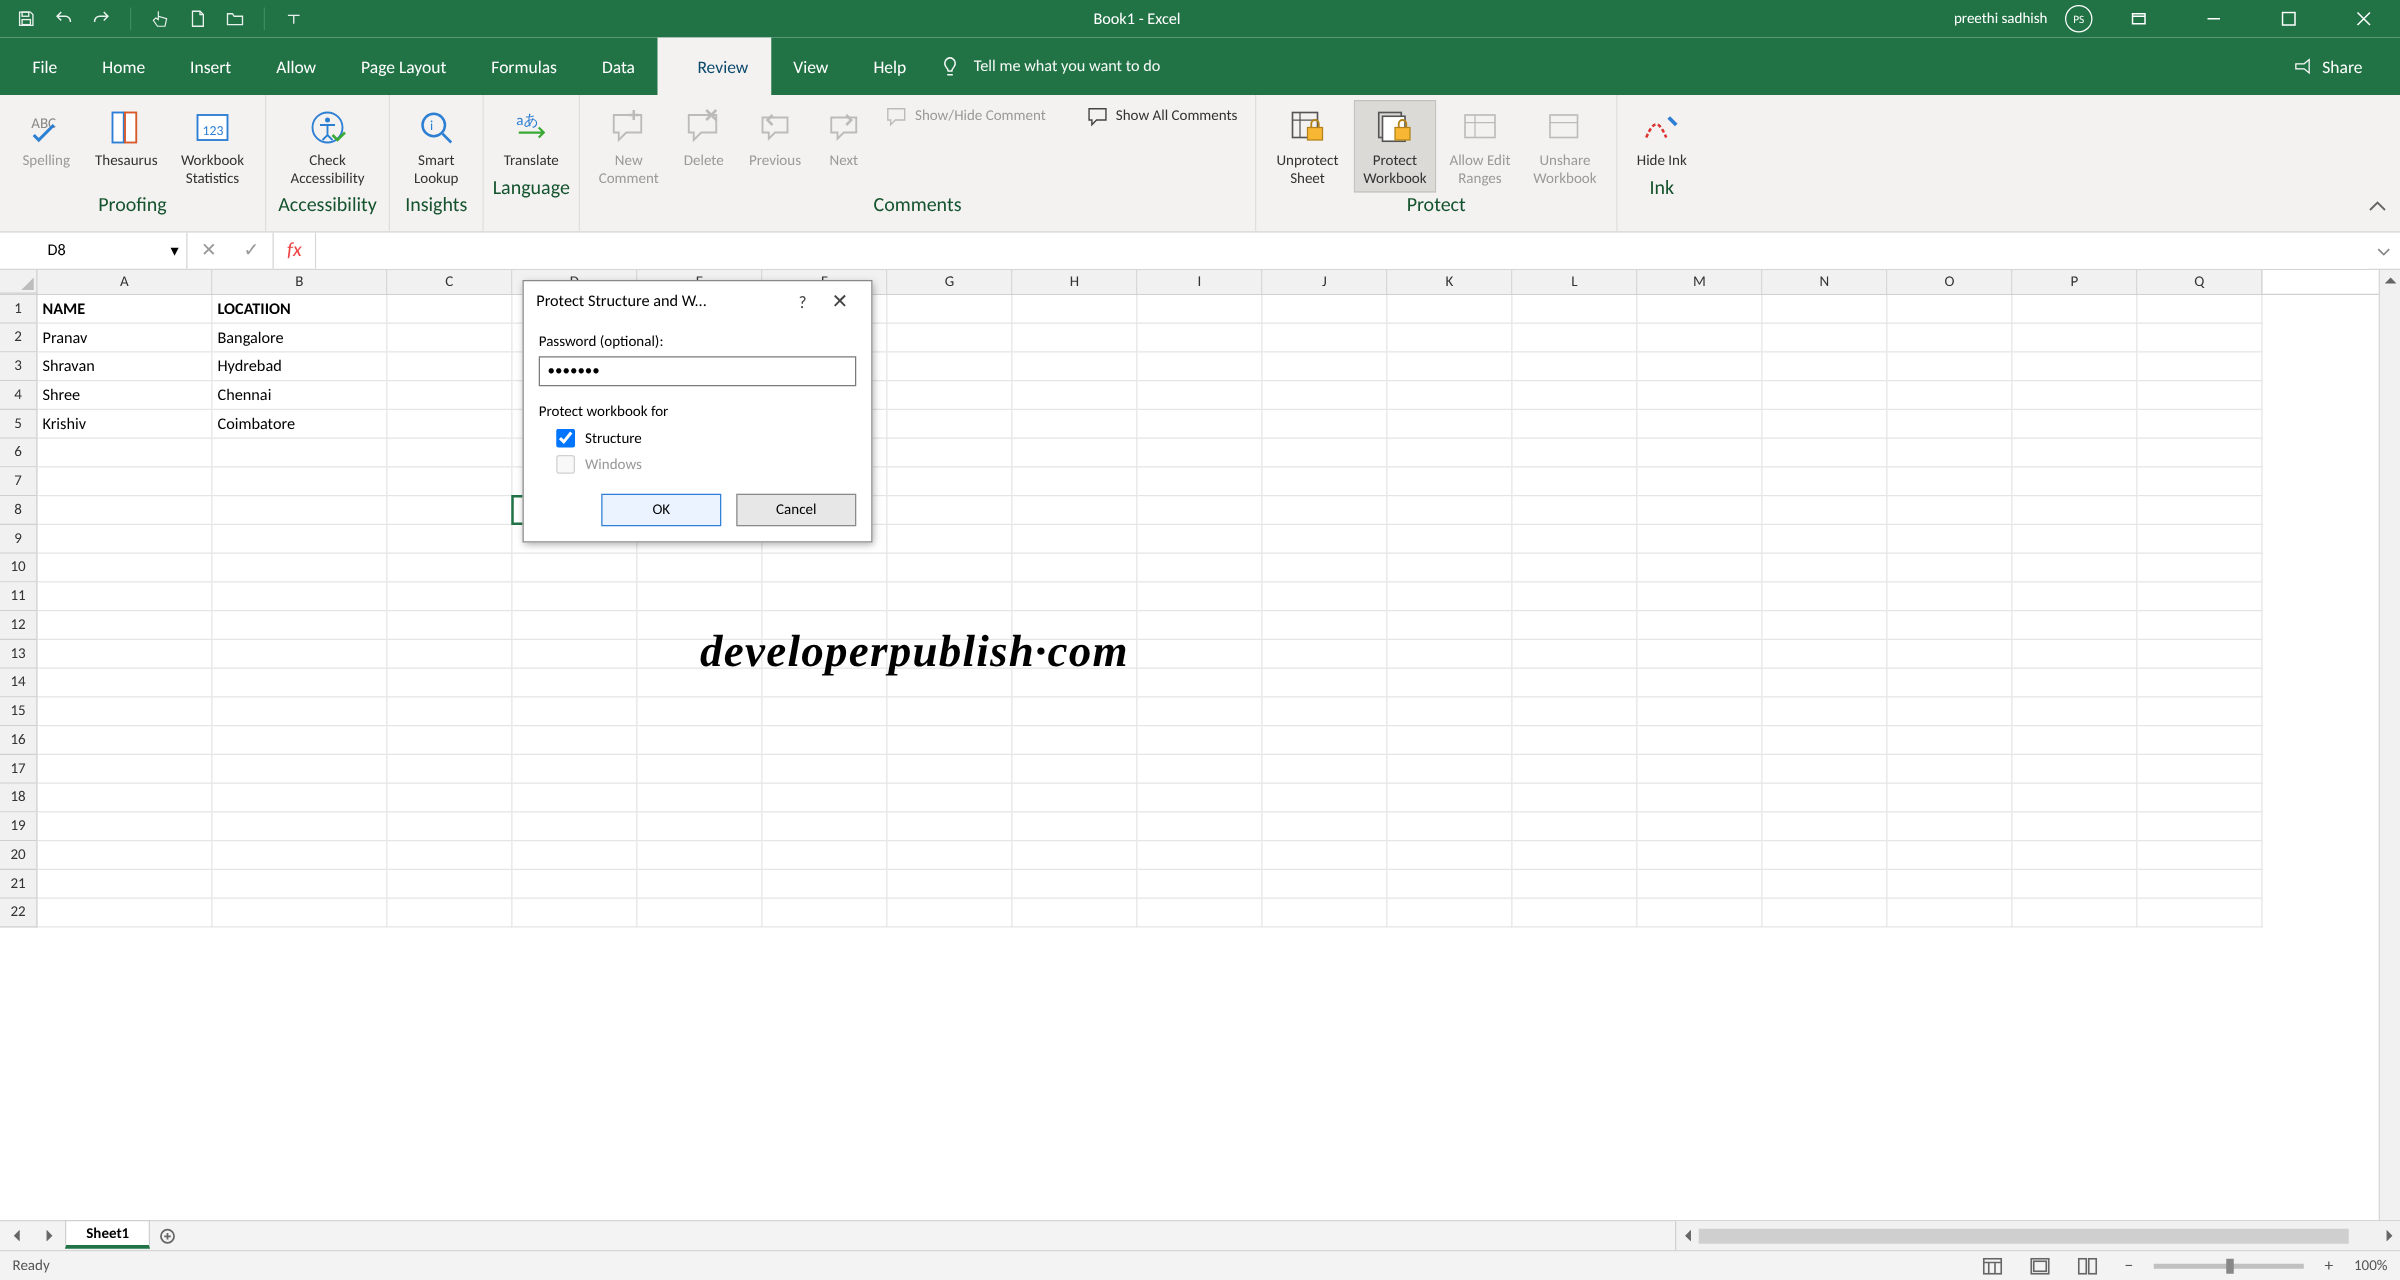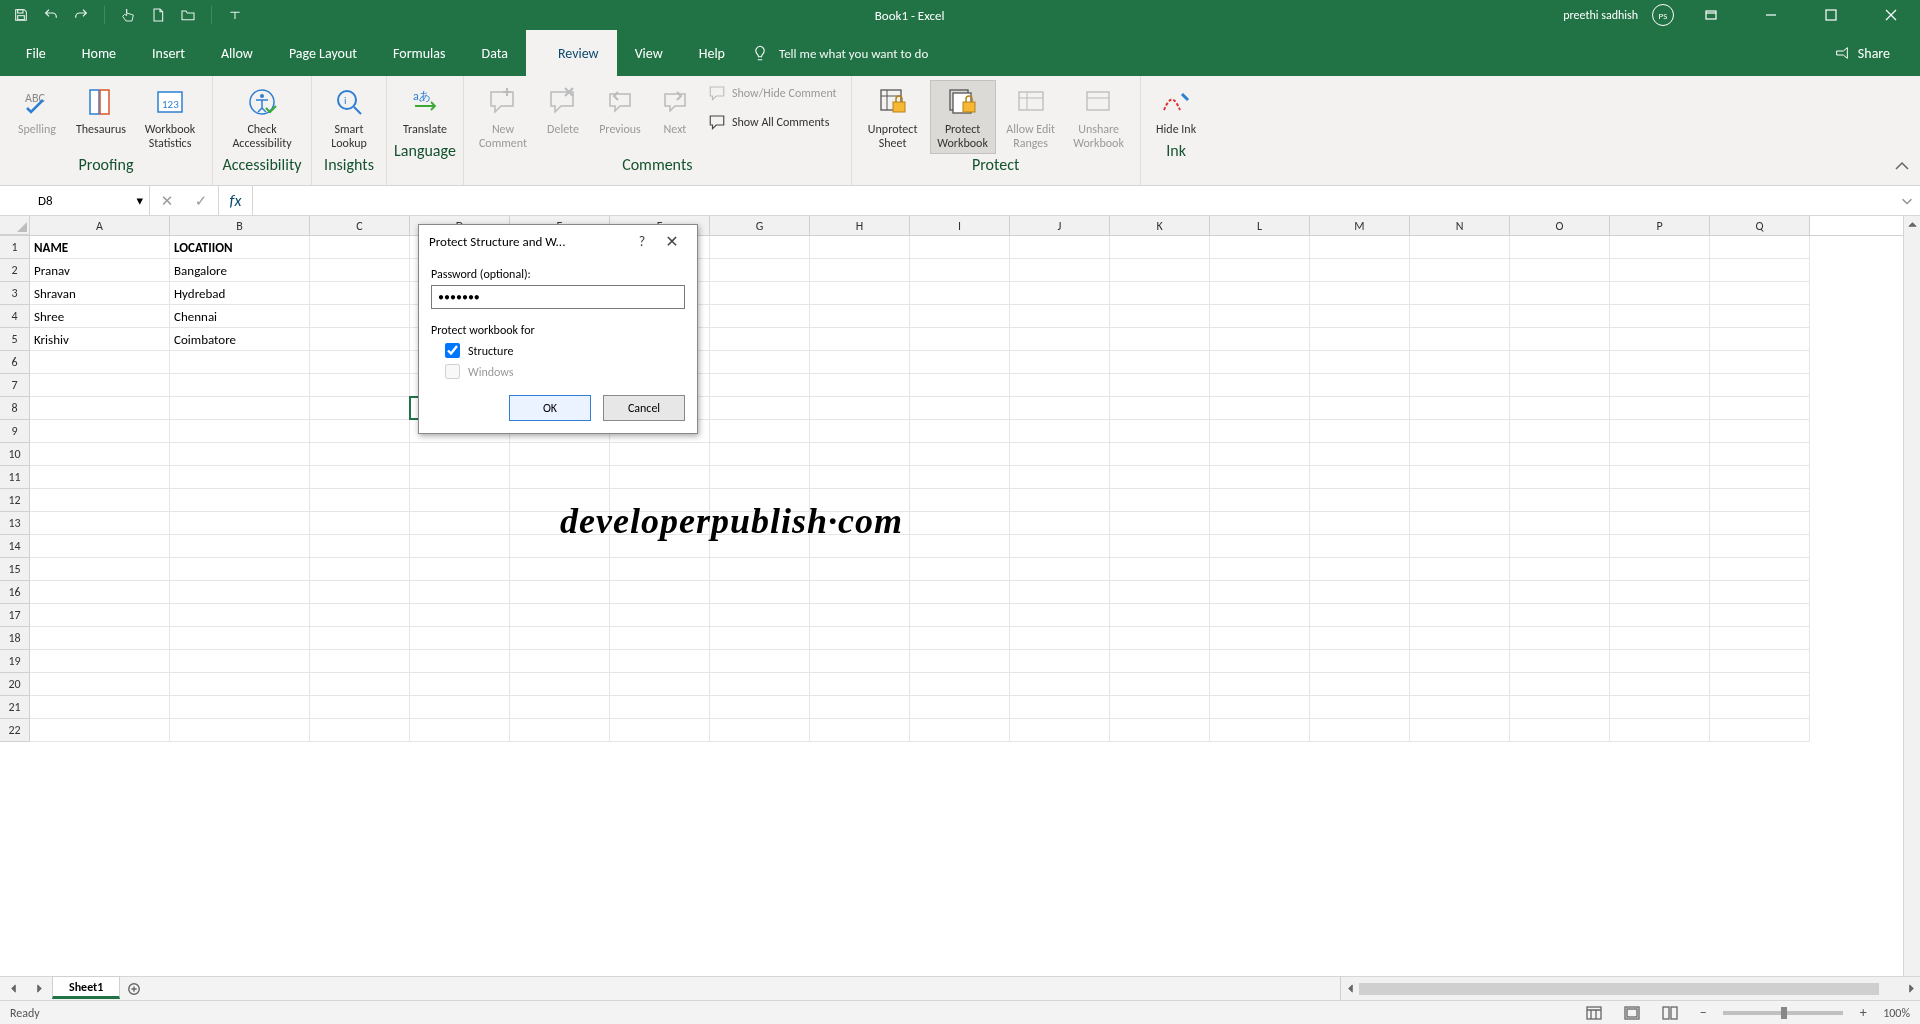--- a/index.html
+++ b/index.html
@@ -40,21 +40,21 @@
   .icon-box svg { width:32px; height:32px; }
   .collapse-arrow { position:absolute; right:10px; bottom:6px; }
   .collapse-arrow svg{width:16px;height:16px;stroke:#666;fill:none;stroke-width:1.5;}
 
   
   .fbar { height:30px; display:flex; align-items:stretch; border-bottom:1px solid #d6d6d6; background:#fff;padding-left:30px;}
   .namebox { width:120px; display:flex; align-items:center; border-right:1px solid #d6d6d6; padding:0 8px; font-size:13px; position:relative;}
   .namebox .chev{position:absolute;right:6px;}
   .fx-btns { display:flex; align-items:center; border-right:1px solid #d6d6d6;}
   .fx-btns span { width:34px; display:flex; align-items:center; justify-content:center; color:#999; font-size:15px; cursor:pointer;}
-  .fx-label { width:34px; display:flex; align-items:center; justify-content:center; font-style:italic; color:#0c4a6e; border-right:1px solid #d6d6d6;text-align:center;}
+  .fx-label { width:34px; display:flex; align-items:center; justify-content:center; font-style:italic; color:#ef4444; border-right:1px solid #d6d6d6;text-align:center;}
   .formula-input { flex:1; padding:0 6px; font-size:13px; border:0; outline:0;}
   .fbar .chev-down{width:26px;display:flex;align-items:center;justify-content:center;}
   .fbar .chev-down svg{width:14px;height:14px;stroke:#888;fill:none;stroke-width:1.5;}
 
   
   .grid-wrap { position:absolute; top:216px; left:0; right:0; bottom:48px; display:flex; flex-direction:column; background:#fff;}
   .col-headers { display:flex; height:20px; background:#fff; border-bottom:1px solid #d0d0d0;}
   .corner { width:30px; border-right:1px solid #d0d0d0; border-bottom:1px solid #d0d0d0; background:#f1f1f1; position:relative;}
   .corner::after{content:"";position:absolute;right:2px;bottom:2px;width:0;height:0;border-left:10px solid transparent;border-bottom:10px solid #bdbdbd;}
   .col-h { width:100px; text-align:center; font-size:12px; color:#333; border-right:1px solid #d0d0d0; display:flex; align-items:center; justify-content:center; background:#f1f1f1;}
@@ -79,21 +79,21 @@
   .dlg-title { height:32px; display:flex; align-items:center; padding:0 10px; font-size:13px; border-bottom:0;}
   .dlg-title .t{flex:1;}
   .dlg-title .hq{width:30px;text-align:center;font-size:14px;color:#444;cursor:pointer;}
   .dlg-title .hx{width:30px;text-align:center;font-size:16px;color:#444;cursor:pointer;}
   .dlg-body { padding:6px 12px 12px 12px;}
   .dlg-body label{display:block; margin:4px 0 4px 0; font-size:12px;}
   .dlg-body input[type=password]{width:100%; height:24px; border:1px solid #7a7a7a; padding:0 6px; font-size:12px;}
   .chk { display:flex; align-items:center; gap:8px; margin:6px 0 2px 14px;}
   .chk input{width:15px;height:15px;}
   .dlg-btns { display:flex; justify-content:flex-end; gap:12px; margin-top:16px;}
-  .dlg-btns button{width:82px;height:26px;border:1px solid #8a8a8a;background:#e7e7e7;font-size:12px;cursor:pointer;}
+  .dlg-btns button{width:96px;height:26px;border:1px solid #8a8a8a;background:#e7e7e7;font-size:12px;cursor:pointer;}
   .dlg-btns button.primary{background:#eaf3ff;border:1px solid #2f80d6;}
 
   
   .sheet-bar { position:absolute; left:0; right:0; bottom:24px; height:24px; display:flex; align-items:stretch; border-top:1px solid #d6d6d6; background:#f3f3f3; font-size:12px;}
   .sheet-arrow{width:26px;display:flex;align-items:center;justify-content:center;color:#888;cursor:pointer;}
   .sheet-tab{padding:0 16px;display:flex;align-items:center;border:1px solid #d0d0d0;border-bottom:0;background:#fff;position:relative;top:-1px;}
   .sheet-tab.active{border-bottom:3px solid #217346;font-weight:600;}
   .sheet-add{width:28px;display:flex;align-items:center;justify-content:center;cursor:pointer;}
   .sheet-add svg{width:14px;height:14px;stroke:#666;fill:none;stroke-width:1.6;}
   .hscroll{margin-left:auto;display:flex;align-items:center;width:580px;border-left:1px solid #d0d0d0;background:#f1f1f1;}
@@ -322,21 +322,21 @@
       </div>
       <div class="rb-btn disabled" style="width:46px">
         <div class="icon-box">
             <svg viewBox="0 0 32 32">
               <path d="M6 8h20v12H16l-5 5v-5H6z" fill="none" stroke="#bbb" stroke-width="1.5"></path>
               <path d="M18 6l4 4-4 4" stroke="#bbb" stroke-width="2" fill="none"></path>
             </svg>
           </div>
         <span>Next</span>
       </div>
-      <div style="display:flex;flex-direction:column;gap:7px;padding-top:2px">
+      <div style="display:flex;flex-direction:row;gap:20px;padding-top:2px">
         <div class="rb-btn small disabled">
           <svg width="18" height="18" viewBox="0 0 24 24">
               <path d="M3 4h18v12H11l-5 5v-5H3z" fill="none" stroke="#bbb" stroke-width="1.5"></path>
             </svg>
           <span>Show/Hide Comment</span>
         </div>
         <div class="rb-btn small">
           <svg width="18" height="18" viewBox="0 0 24 24">
               <path d="M3 4h18v12H11l-5 5v-5H3z" fill="none" stroke="#444" stroke-width="1.5"></path>
             </svg>

